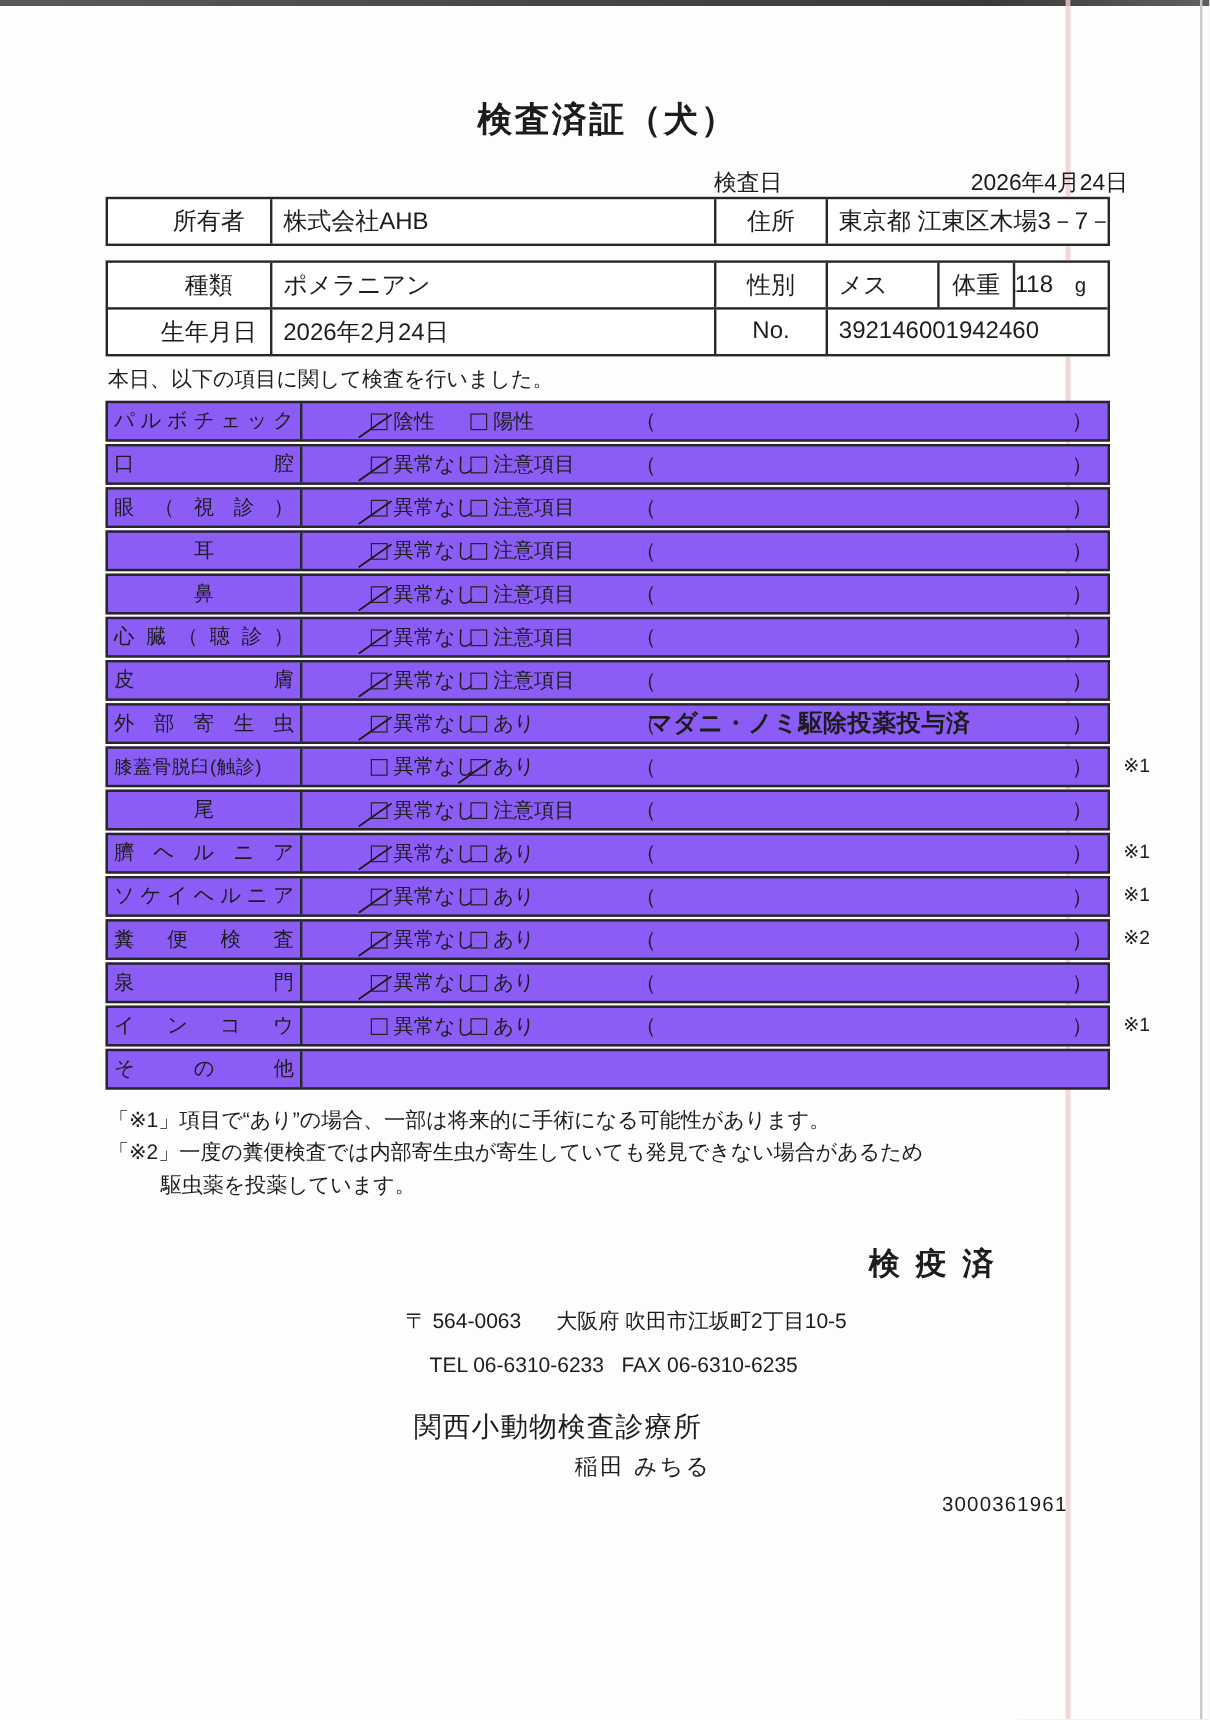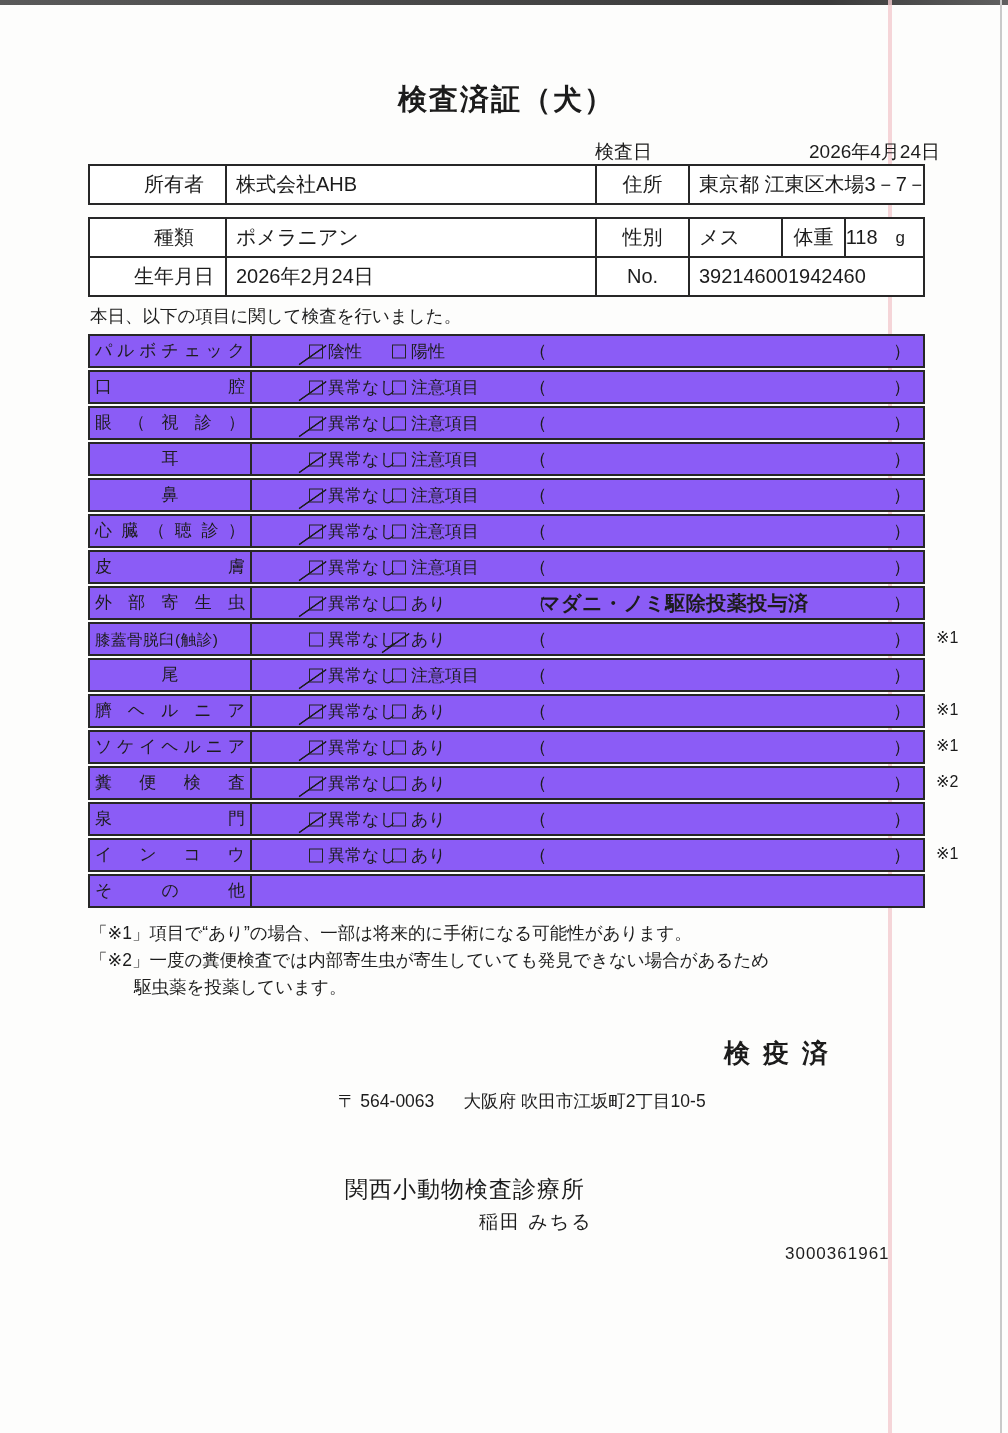--- a/index.html
+++ b/index.html
@@ -387,17 +387,18 @@
   <div class="fnotes">
     <div>「※1」項目で“あり”の場合、一部は将来的に手術になる可能性があります。</div>
     <div>「※2」一度の糞便検査では内部寄生虫が寄生していても発見できない場合があるため</div>
     <div class="fn-indent">駆虫薬を投薬しています。</div>
   </div>
 
 
   <div class="stamp">検疫済</div>
 
   <div class="postal">〒 564-0063      大阪府 吹田市江坂町2丁目10-5</div>
+  <div class="tel">TEL 06-6310-6233   FAX 06-6310-6235</div>
   <div class="clinic">関西小動物検査診療所</div>
   <div class="examiner">稲田 みちる</div>
   <div class="serial">3000361961</div>
 
 </div>
 
 </body></html>

